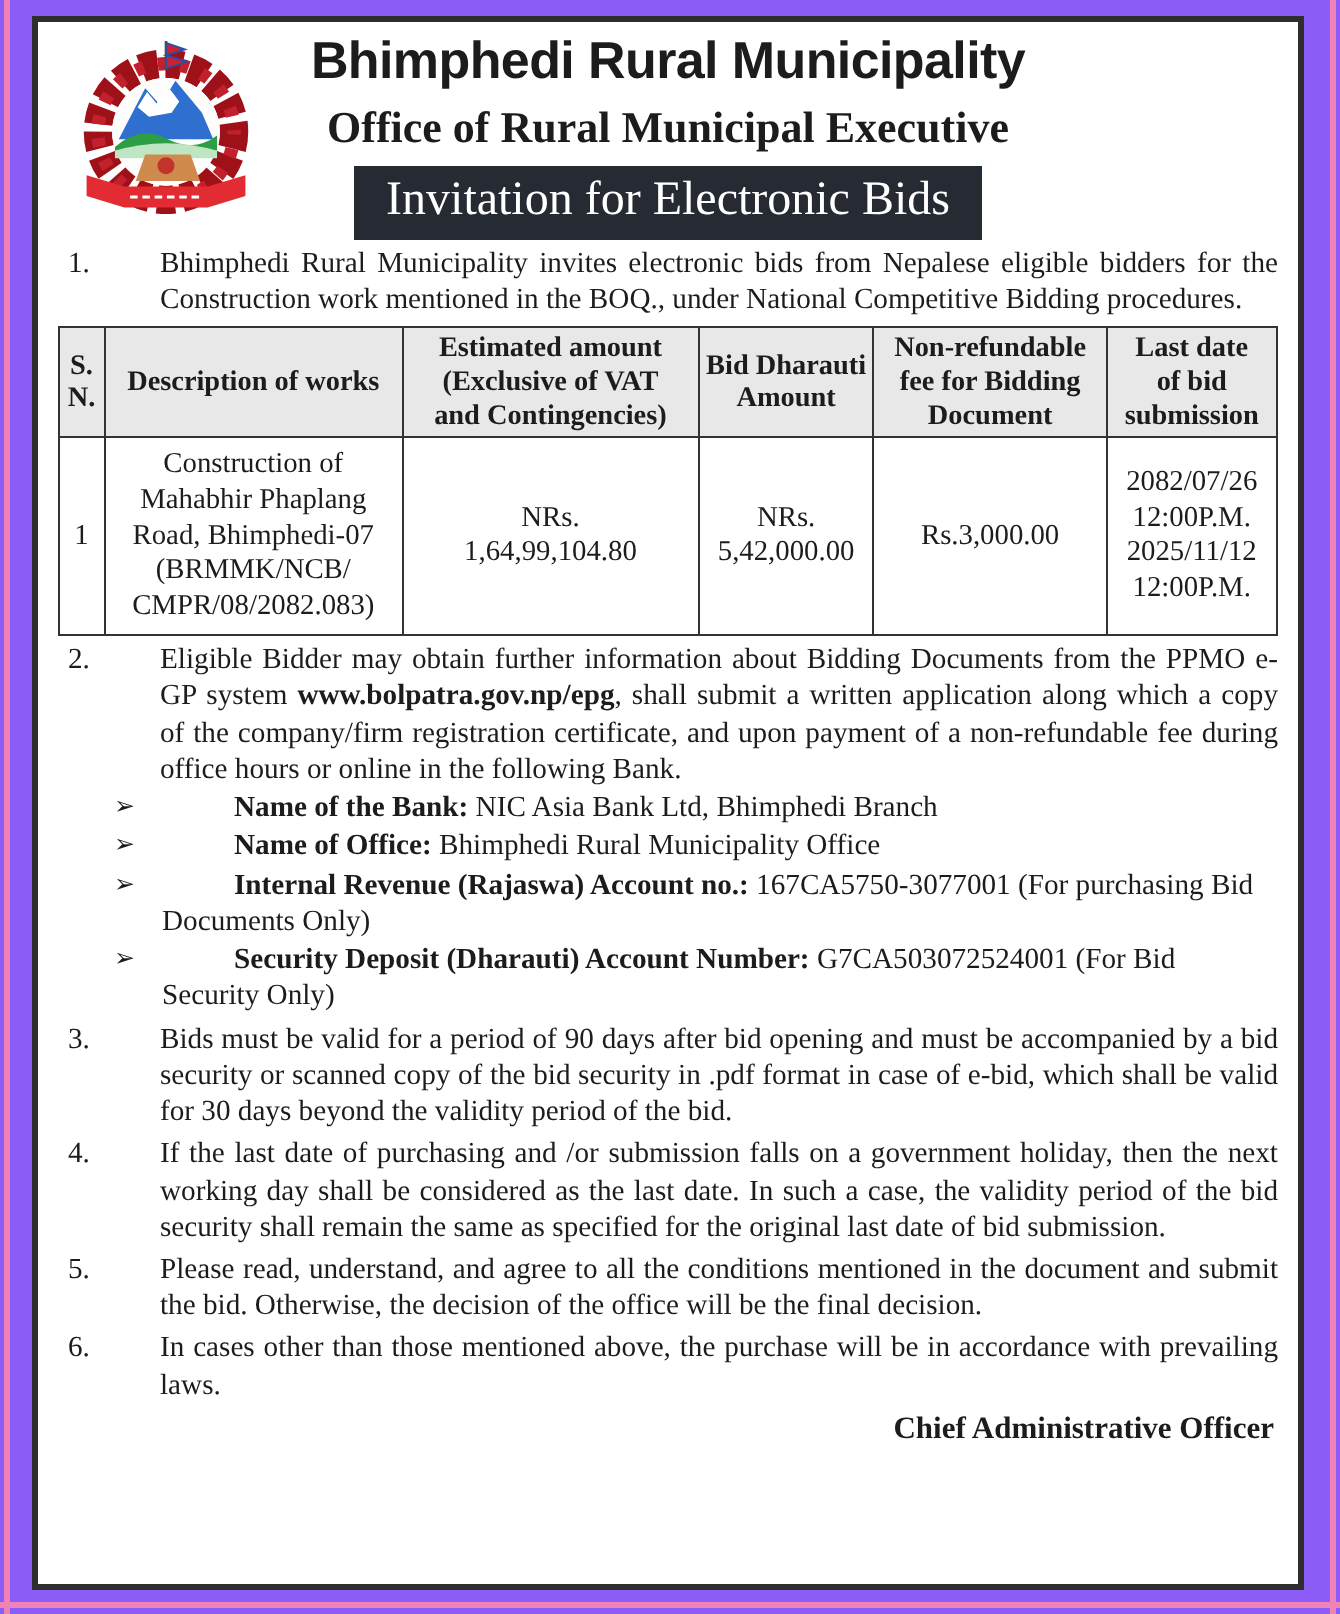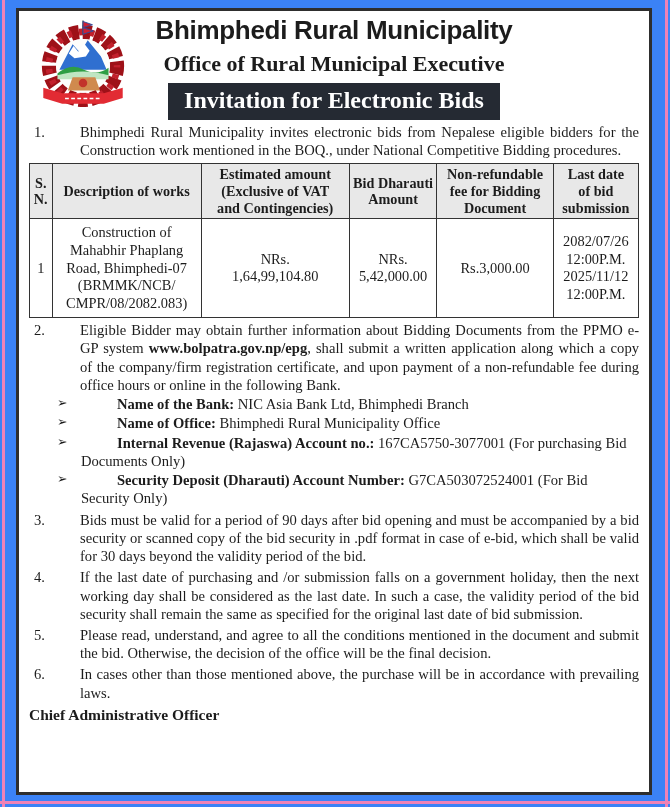--- a/index.html
+++ b/index.html
@@ -1,55 +1,55 @@
 <!DOCTYPE html>
 <html style="--banner-bg: #252a33; --page-border-pink: #ef82b6; --table-header-bg: #e8e8e8;"><head>
 <meta charset="utf-8">
 <style>
   html,body{margin:0;padding:0;background:#fff;}
-  .page{position:relative;width:670px;height:807px;background:#3b82f6;
+  .page{position:relative;width:670px;height:807px;background:#8b5cf6;
         font-family:"Liberation Serif",serif;color:#1c1c1c;overflow:hidden;}
   .edge{position:absolute;background:var(--page-border-pink,#ef82b6);}
   .edge-left{left:2px;top:0;width:3px;height:100%;}
   .edge-right{right:2px;top:0;width:3px;height:100%;}
   .edge-bottom{left:0;bottom:3px;width:100%;height:3px;}
 
   .doc{position:absolute;left:16px;top:8px;width:636px;height:787px;
        border:3px solid #2e2e2e;box-sizing:border-box;background:#fff;
        padding:3px 10px 4px 10px;}
 
   .header{position:relative;text-align:center;}
   .emblem{position:absolute;left:2px;top:2px;width:104px;height:92px;}
   .title{font-family:"Liberation Sans",sans-serif;font-weight:bold;
          font-size:26px;line-height:1.15;margin-top:2px;letter-spacing:-.3px;}
   .office{font-weight:bold;font-size:22px;margin-top:5px;}
   .address{font-weight:bold;font-size:15px;margin-top:6px;}
   .banner{display:inline-block;background:var(--banner-bg,#252a33);color:#fff;
-          font-weight:bold;font-size:24px;line-height:1.2;padding:3px 16px 5px;
+          font-weight:normal;font-size:24px;line-height:1.2;padding:3px 16px 5px;
           margin-top:6px;}
   .pubdate{font-weight:bold;font-size:15.5px;margin-top:5px;}
 
   .bodytext{font-size:14.6px;line-height:1.25;}
   .nitem{display:flex;margin-top:3px;}
   .nnum{flex:none;width:28px;padding-left:5px;box-sizing:border-box;}
   .ntext{flex:1;text-align:justify;margin-left:23px;}
 
   table{width:100%;border-collapse:collapse;margin-top:4px;table-layout:fixed;}
   th,td{border:1.6px solid #333;text-align:center;vertical-align:middle;
         white-space:pre-line;padding:2px;}
   th{background:var(--table-header-bg,#e8e8e8);font-size:14.2px;line-height:1.18;}
   td{font-size:14.4px;line-height:1.22;padding:5px 2px;}
 
   .bullets{margin-left:28px;margin-top:1px;}
   .bullet{display:flex;margin-top:1px;}
   .bmark{flex:none;width:24px;font-size:12.5px;padding-top:1px;}
   .btext{flex:1;}
   .blabel{font-weight:bold;margin-left:36px;}
 
-  .sig{text-align:left;font-weight:bold;font-size:15.5px;margin-top:3px;padding-right:2px;}
+  .sig{text-align:right;font-weight:bold;font-size:15.5px;margin-top:3px;padding-right:2px;}
 </style>
 </head>
 <body>
 
 <div class="page">
   <div class="edge edge-left"></div>
   <div class="edge edge-right"></div>
   <div class="edge edge-bottom"></div>
 
   <div class="doc">

